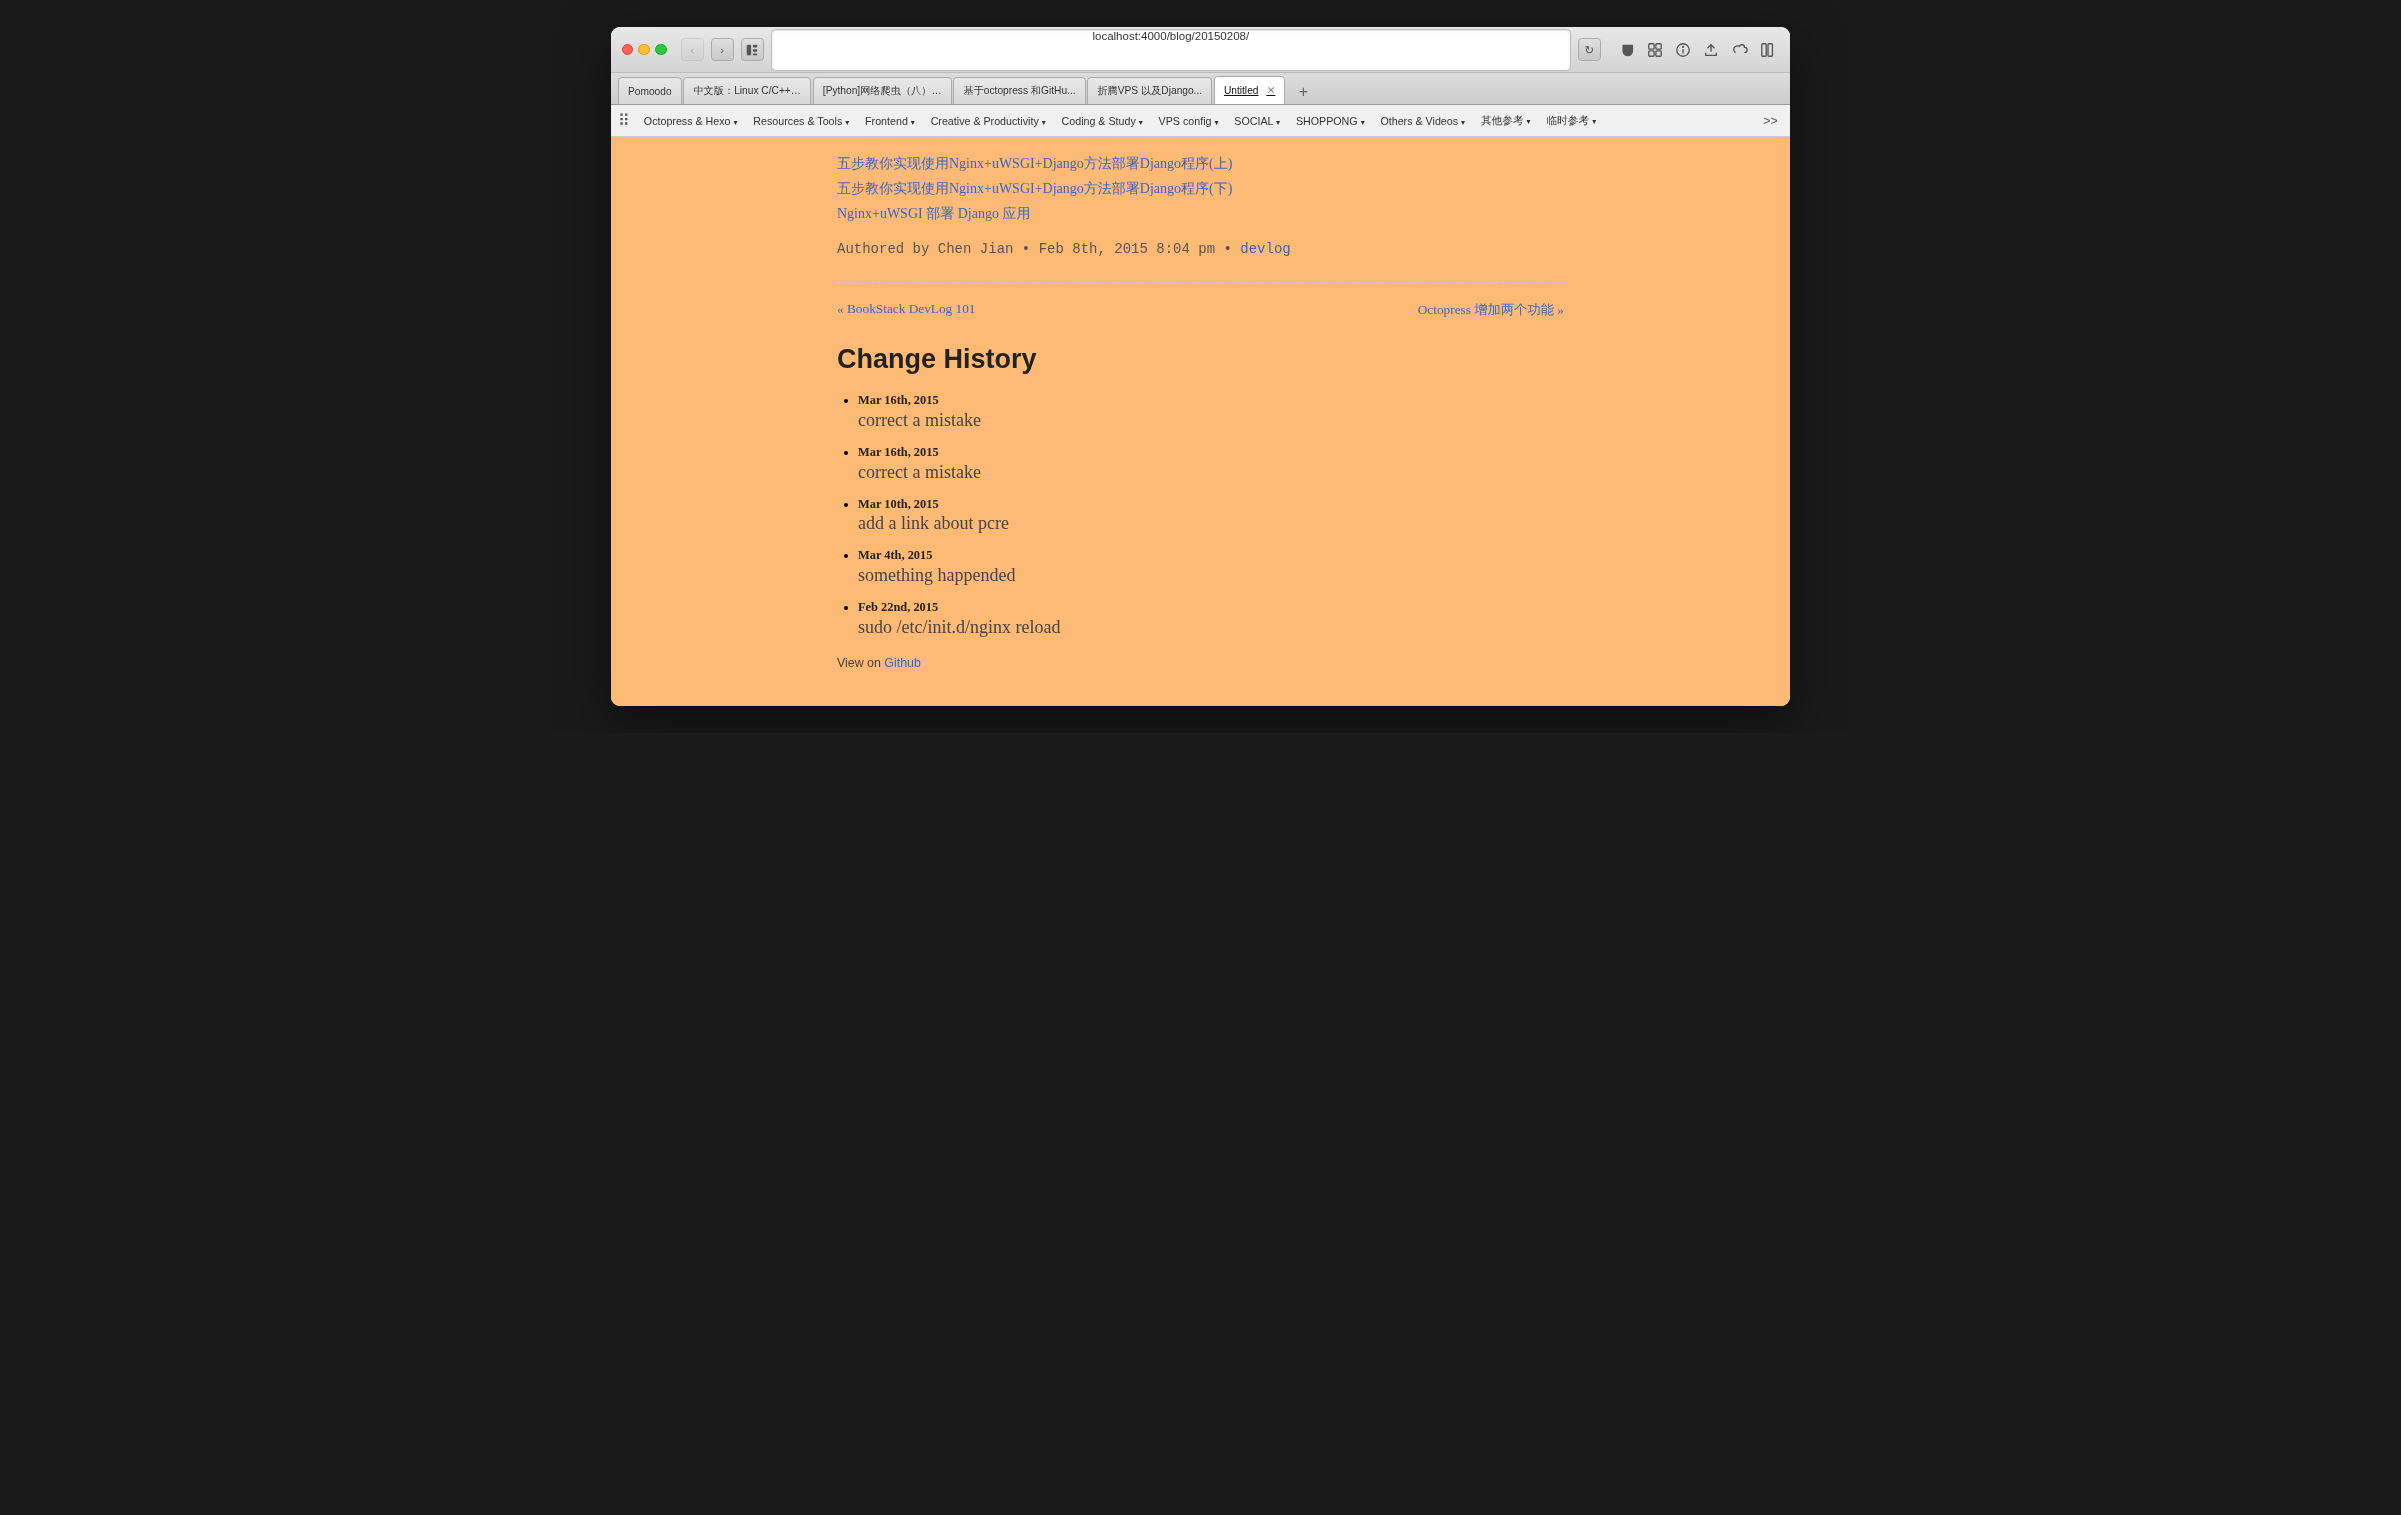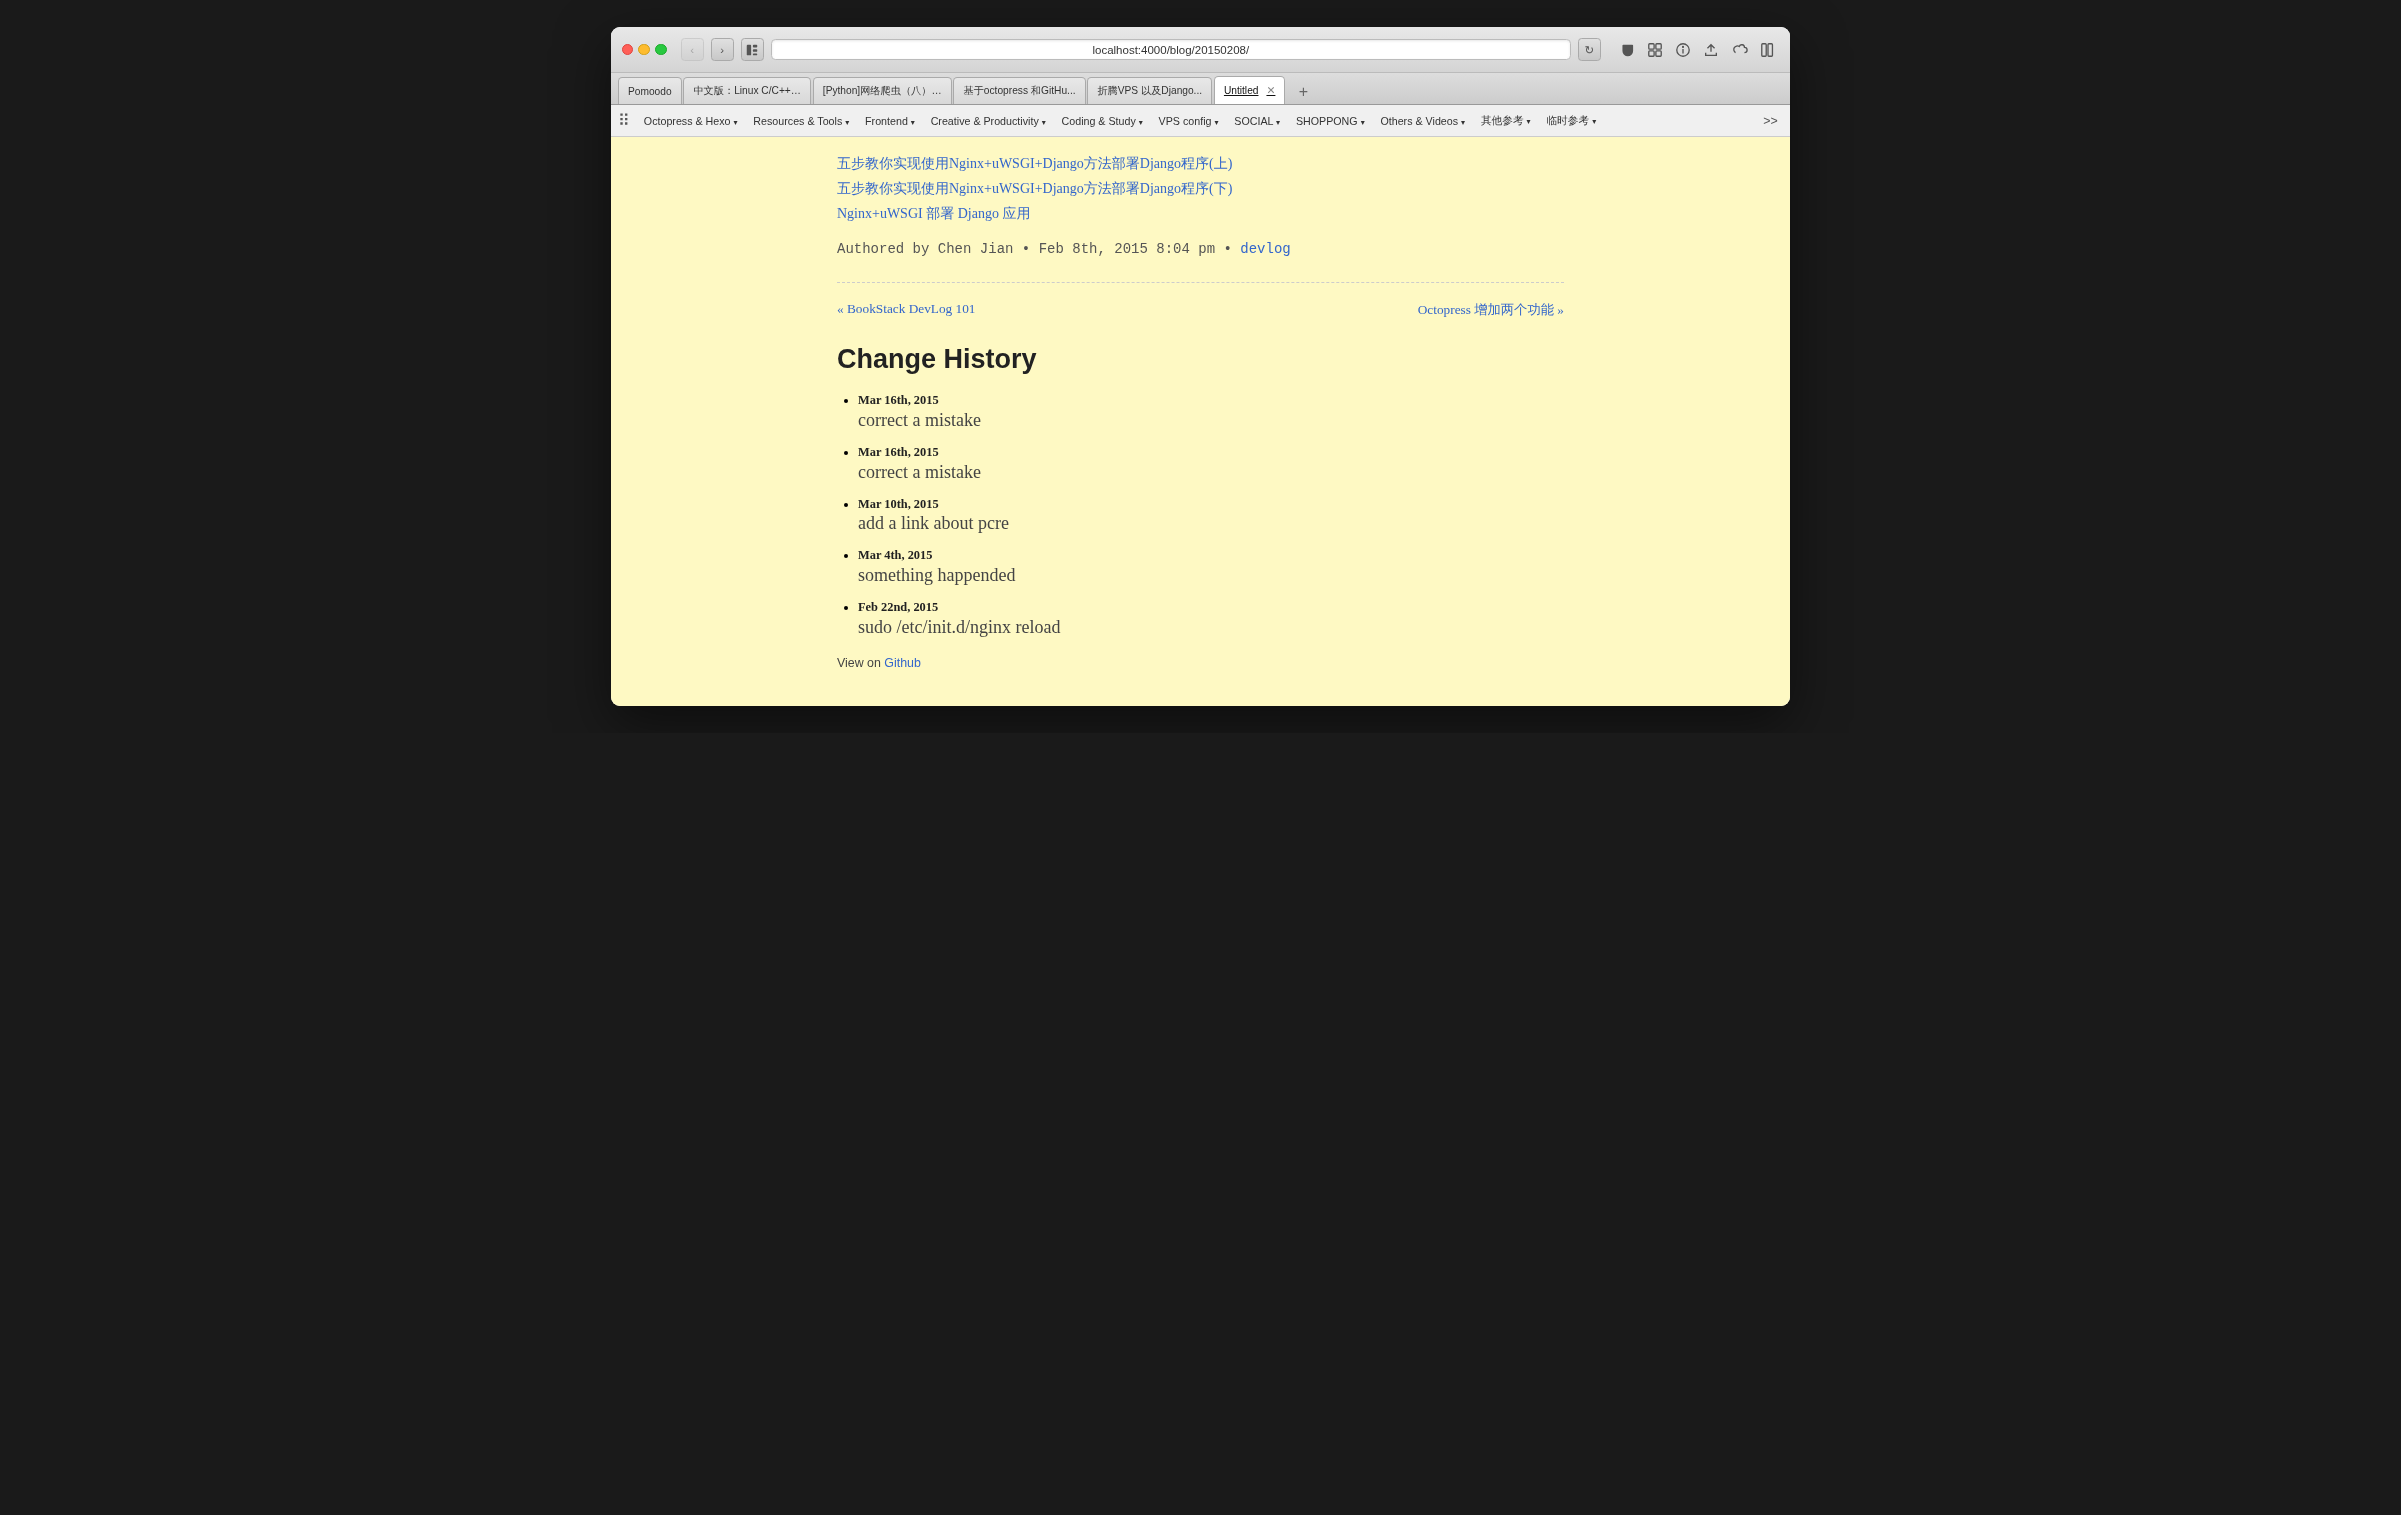--- a/index.html
+++ b/index.html
@@ -66,26 +66,26 @@
       height: 23px;
       display: flex;
       align-items: center;
       justify-content: center;
       cursor: pointer;
       color: #555;
     }
 
     .address-bar {
       flex: 1;
-      height: 21px;
+      height: 42px;
       background: white;
       border: 0.9px solid #bbb;
       border-radius: 4.4px;
       display: flex;
-      align-items: center;
+      align-items: flex-start;
       justify-content: center;
       color: #333;
       font-size: 11.5px;
       box-shadow: inset 0 0.9px 2.7px rgba(0,0,0,0.1);
     }
 
     .toolbar-icons {
       display: flex;
       gap: 5.3px;
       align-items: center;
@@ -188,21 +188,21 @@
     .menu-overflow {
       margin-left: auto;
       font-size: 12.4px;
       color: #555;
       cursor: pointer;
       padding: 3.6px 5.3px;
     }
 
     
     .page-content {
-      background: #fef9c3;
+      background: #fdba74;
       min-height: 533px;
       padding: 0;
     }
 
     .content-area {
       max-width: 799px;
       margin: 0 auto;
       padding: 18px 36px 36px 36px;
       font-family: Georgia, 'Times New Roman', serif;
     }

